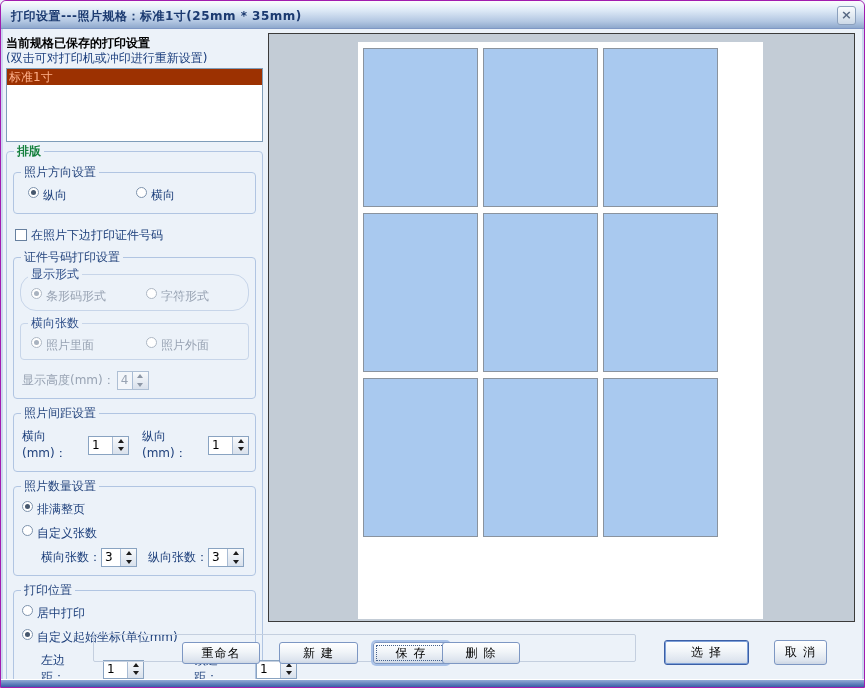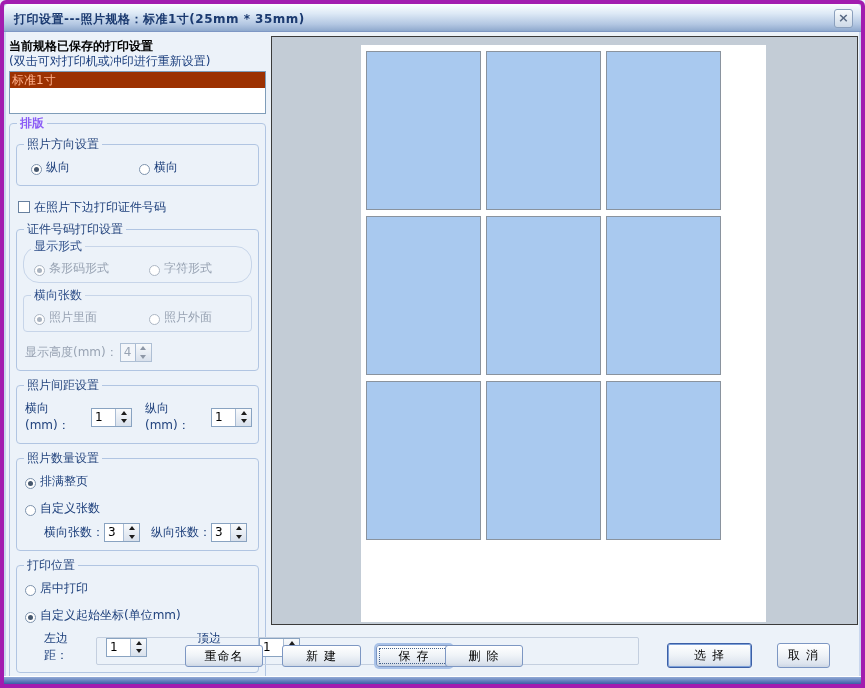--- a/index.html
+++ b/index.html
@@ -4,21 +4,21 @@
 <style>
   * { margin:0; padding:0; box-sizing:border-box; }
   html,body { width:865px; height:688px; }
   body {
     font-family:"DejaVu Sans","Liberation Sans",sans-serif;
     font-size:12px; color:#000; background:#ecf2f9;
   }
   .window{
     position:relative; width:865px; height:688px;
     background:#ecf2f9;
-    border:4px solid #a21caf; border-radius:6px 6px 0 0;
+    border:1px solid #a21caf; border-radius:6px 6px 0 0;
     box-shadow: inset 2px 0 0 #c9d7ee, inset -2px 0 0 #c9d7ee;
     overflow:hidden;
     text-decoration:underline;
   }
   .titlebar{
     position:absolute; left:0; top:0; right:0; height:28px;
     background:linear-gradient(#fbfdfe 0%, #dde9f6 35%, #b3c7e2 75%, #8fa9cd 100%);
     border-bottom:1px solid #7e97c4;
     border-radius:5px 5px 0 0;
   }
@@ -31,45 +31,45 @@
     background:linear-gradient(#f8fbfd,#cdd9e7);
     border:1px solid #8ba0bd; border-radius:3px;
     color:#5a6b85; font-weight:bold; font-size:13px;
     text-align:center; line-height:16px; cursor:default;
   }
   
   .left-col{ position:absolute; left:5px; top:34px; width:257px; }
   .heading{ font-weight:bold; color:#000; line-height:16px; }
   .subheading{ color:#1c3f7e; line-height:15px; }
   .listbox{
-    margin-top:2px; height:43px; background:#fff;
+    margin-top:2px; height:74px; background:#fff;
     border:1px solid #7f9db9; overflow:hidden;
   }
   .list-item{ height:16px; line-height:16px; padding-left:2px; }
   .list-item.selected{ background:#9c3101; color:#ffb08a; }
 
   .group{
     position:relative; border:1px solid #b1c5e2; border-radius:4px;
     padding:12px 6px 8px 6px; margin-top:14px;
   }
   .group > .legend{
     position:absolute; top:-8px; left:7px; background:#ecf2f9;
     padding:0 3px; color:#27477f; line-height:15px; white-space:nowrap;
   }
   .group.main{ margin-top:9px; padding:10px 6px 8px 6px; }
-  .group.main > .legend{ color:#8b5cf6; font-weight:bold; }
+  .group.main > .legend{ color:#15803d; font-weight:bold; }
   .subgroup{ border-color:#c7d5e9; padding:12px 4px 5px 4px; margin-top:12px; }
   .subgroup > .legend{ color:#30508a; }
 
   .row{ display:flex; align-items:center; }
   .navy{ color:#1e407c; }
   .gray-dis{ color:#98a3b3; }
 
   
-  .radio{ display:inline-flex; align-items:flex-end; cursor:default; }
+  .radio{ display:inline-flex; align-items:flex-start; cursor:default; }
   .radio .circle{
     width:11px; height:11px; border-radius:50%;
     border:1px solid #7e93ad; background:#fff; position:relative;
     margin-right:4px; flex:none;
   }
   .radio.checked .circle::after{
     content:''; position:absolute; left:2px; top:2px; width:5px; height:5px;
     border-radius:50%; background:#47586e;
   }
   .radio .rlabel{ color:#1e407c; line-height:16px; }

